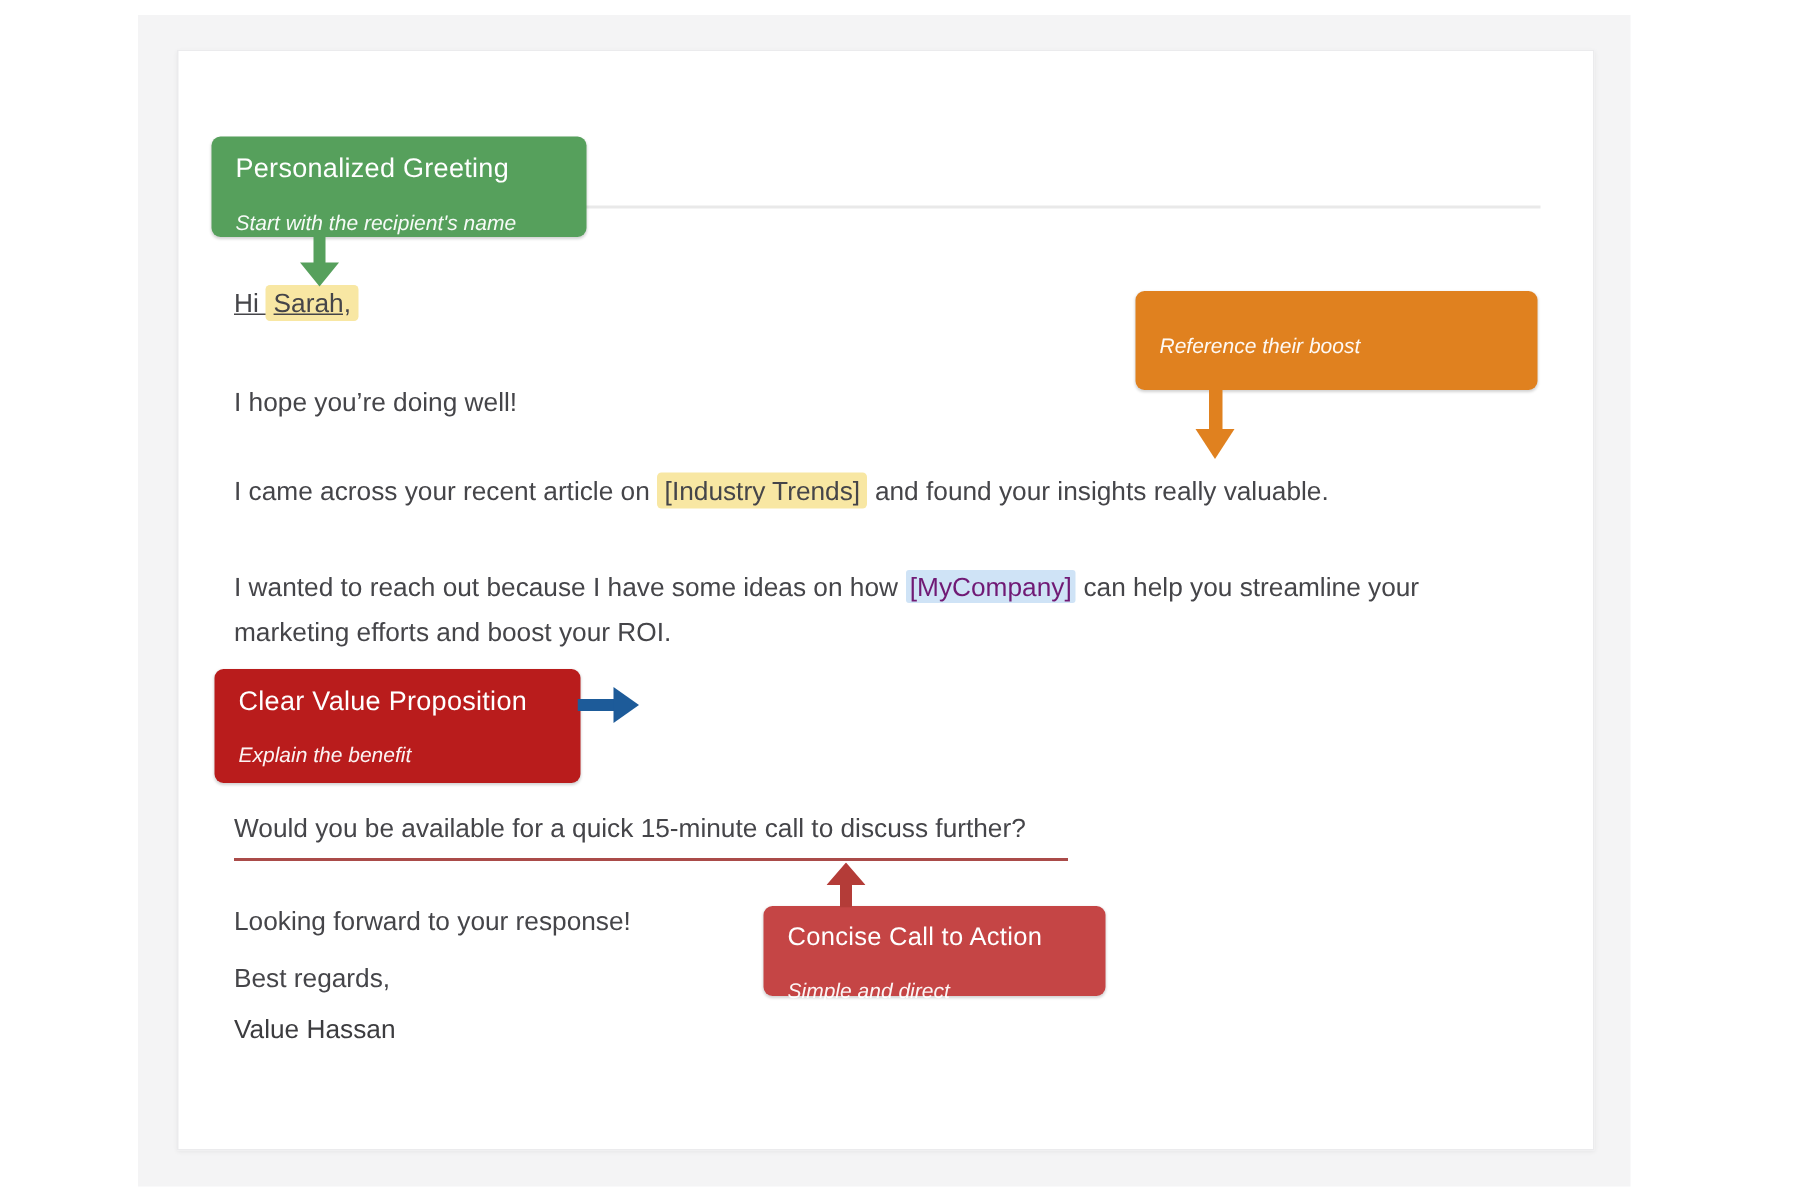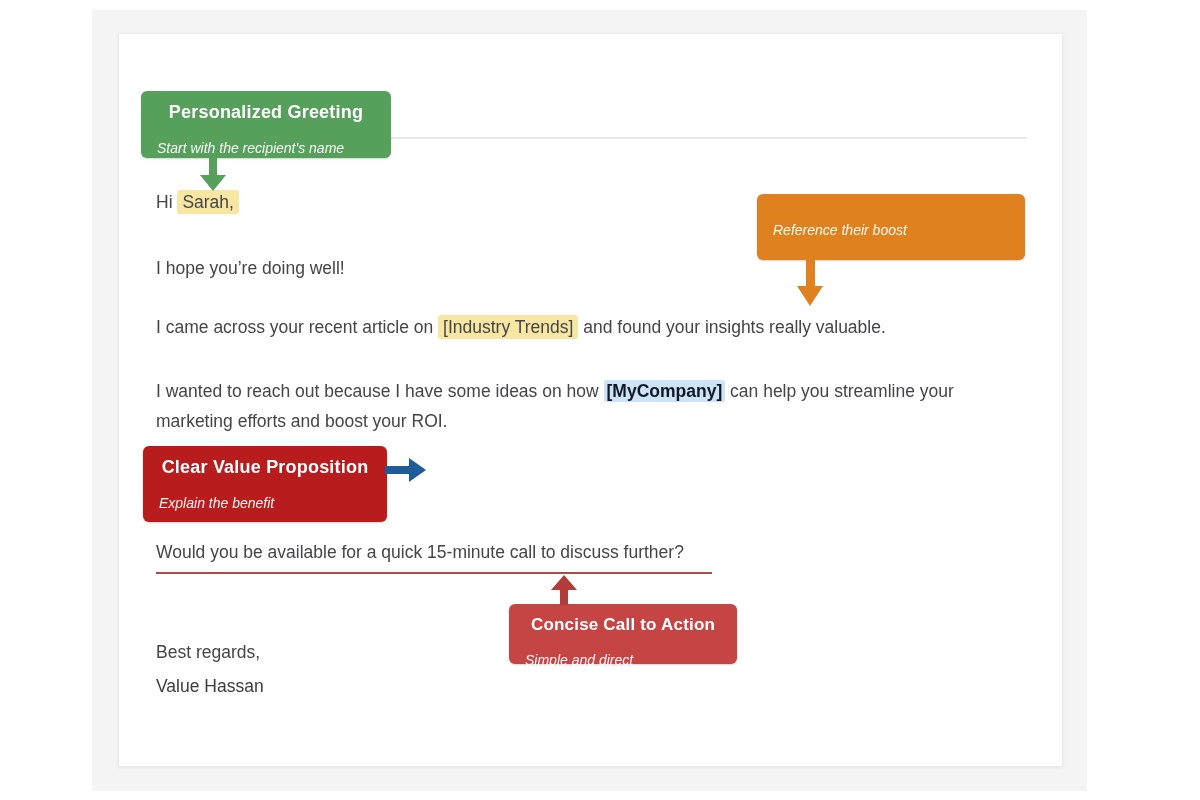--- a/index.html
+++ b/index.html
@@ -5,33 +5,33 @@
   * { margin: 0; padding: 0; box-sizing: border-box; }
   html, body { width: 1200px; height: 800px; background: #ffffff; font-family: "Liberation Sans", sans-serif; }
   .stage { position: relative; width: 1200px; height: 800px; overflow: hidden; }
   .panel { position: absolute; left: 92px; top: 10px; width: 995px; height: 781px; background: #f4f4f5; }
   .card  { position: absolute; left: 118px; top: 33px; width: 945px; height: 734px; background: #ffffff;
            border: 1px solid #ebebed; box-shadow: 0 1px 3px rgba(0,0,0,0.06); }
   .divider { position: absolute; left: 36px; top: 103px; width: 872px; height: 2px; background: #e9e9e9; z-index: 1; }
 
   .callout { position: absolute; border-radius: 6px; color: #ffffff; padding: 11px 16px 10px 16px; z-index: 2;
              box-shadow: 0 1px 2px rgba(0,0,0,0.18); }
-  .callout .t { font-size: 18px; font-weight: bold; letter-spacing: 0.2px; text-align: center; }
+  .callout .t { font-size: 18px; font-weight: normal; letter-spacing: 0.2px; }
   .callout .s { font-size: 14px; font-style: italic; margin-top: 17px; color: rgba(255,255,255,0.95); }
 
   .co-green  { left: 22px;  top: 57px;  width: 250px; height: 67px; background: #56a05c; }
   .co-orange { left: 638px; top: 160px; width: 268px; height: 66px; background: #e0811f; }
   .co-blue   { left: 24px;  top: 412px; width: 244px; height: 76px; background: #b91c1c; }
   .co-red    { left: 390px; top: 570px; width: 228px; height: 60px; background: #c54545; }
 
   .arrow { position: absolute; z-index: 2; }
 
   .etext { position: absolute; left: 37px; font-size: 17.5px; color: #454549; z-index: 1; }
   .hl-yellow { background: #f8e7a3; border-radius: 3px; padding: 2px 5px; }
-  .hl-blue   { background: #cfe3f6; border-radius: 2px; padding: 1px 3px; color: #0f172a; font-weight: bold; }
+  .hl-blue   { background: #cfe3f6; border-radius: 2px; padding: 1px 3px; color: #701a75; }
   .cta-line  { border-bottom: 2px solid #aa4b49; padding-bottom: 9px; width: 556px; }
   .two-line  { width: 800px; line-height: 30px; }
 </style>
 </head>
 <body>
 
 <div class="stage">
   <div class="panel"></div>
 
   <div class="card">
@@ -65,32 +65,33 @@
 
     <div class="callout co-red">
       <div class="t" style="font-size:17px">Concise Call to Action</div>
       <div class="s">Simple and direct</div>
     </div>
     <svg class="arrow" style="left:432px; top:541px;" width="26" height="30">
       <polygon points="0,15 13,0 26,15" fill="#b43c38"></polygon>
       <rect x="9" y="13" width="8" height="17" fill="#b43c38"></rect>
     </svg>
 
-    <div class="etext" style="top:158px;">
+    <div class="etext" style="top:158px;text-decoration:underline;">
       <span>Hi </span><span class="hl-yellow">Sarah,</span>
     </div>
 
     <div class="etext" style="top:224px;">I hope you’re doing well!</div>
 
     <div class="etext" style="top:283px;">
       <span>I came across your recent article on </span><span class="hl-yellow">[Industry Trends]</span><span> and found your insights really valuable.</span>
     </div>
 
     <div class="etext two-line" style="top:342px;">
       <span>I wanted to reach out because I have some ideas on how </span><span class="hl-blue">[MyCompany]</span><span> can help you streamline your marketing efforts and boost your ROI.</span>
     </div>
 
     <div class="etext cta-line" style="top:508px;">Would you be available for a quick 15-minute call to discuss further?</div>
 
+    <div class="etext" style="top:570px;">Looking forward to your response!</div>
     <div class="etext" style="top:608px;">Best regards,</div>
     <div class="etext" style="top:642px; color:#3c3c3f;">Value Hassan</div>
   </div>
 </div>
 
 </body></html>

